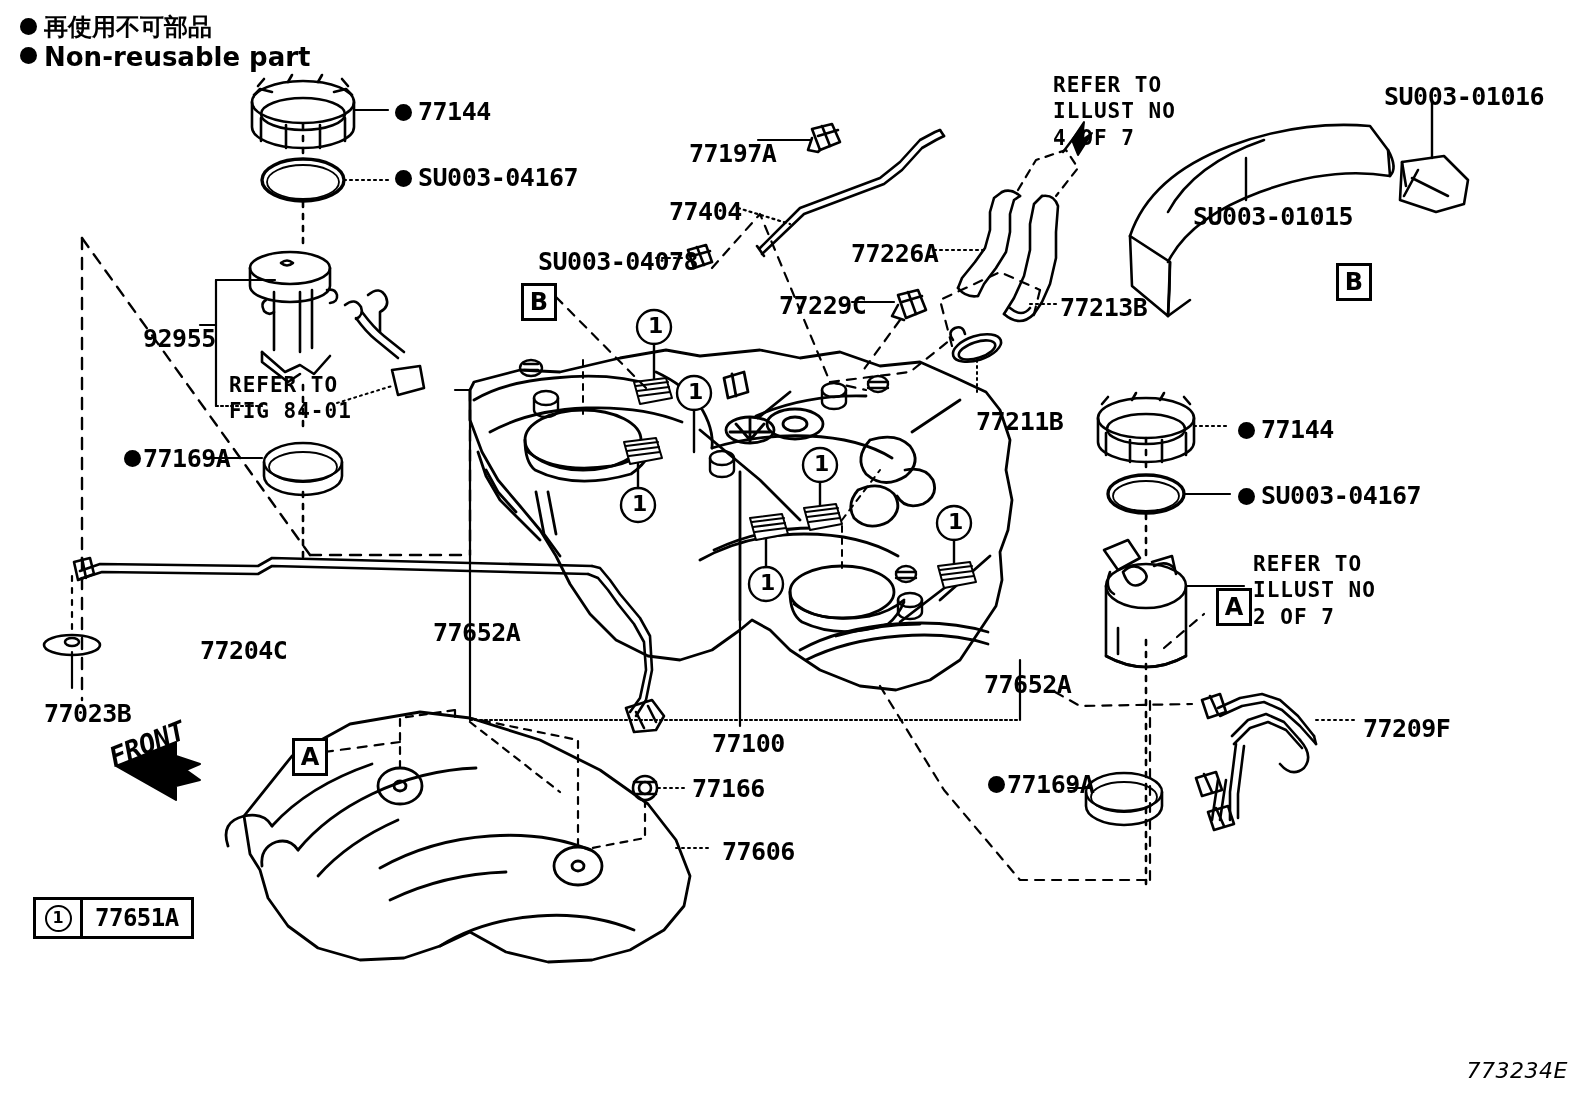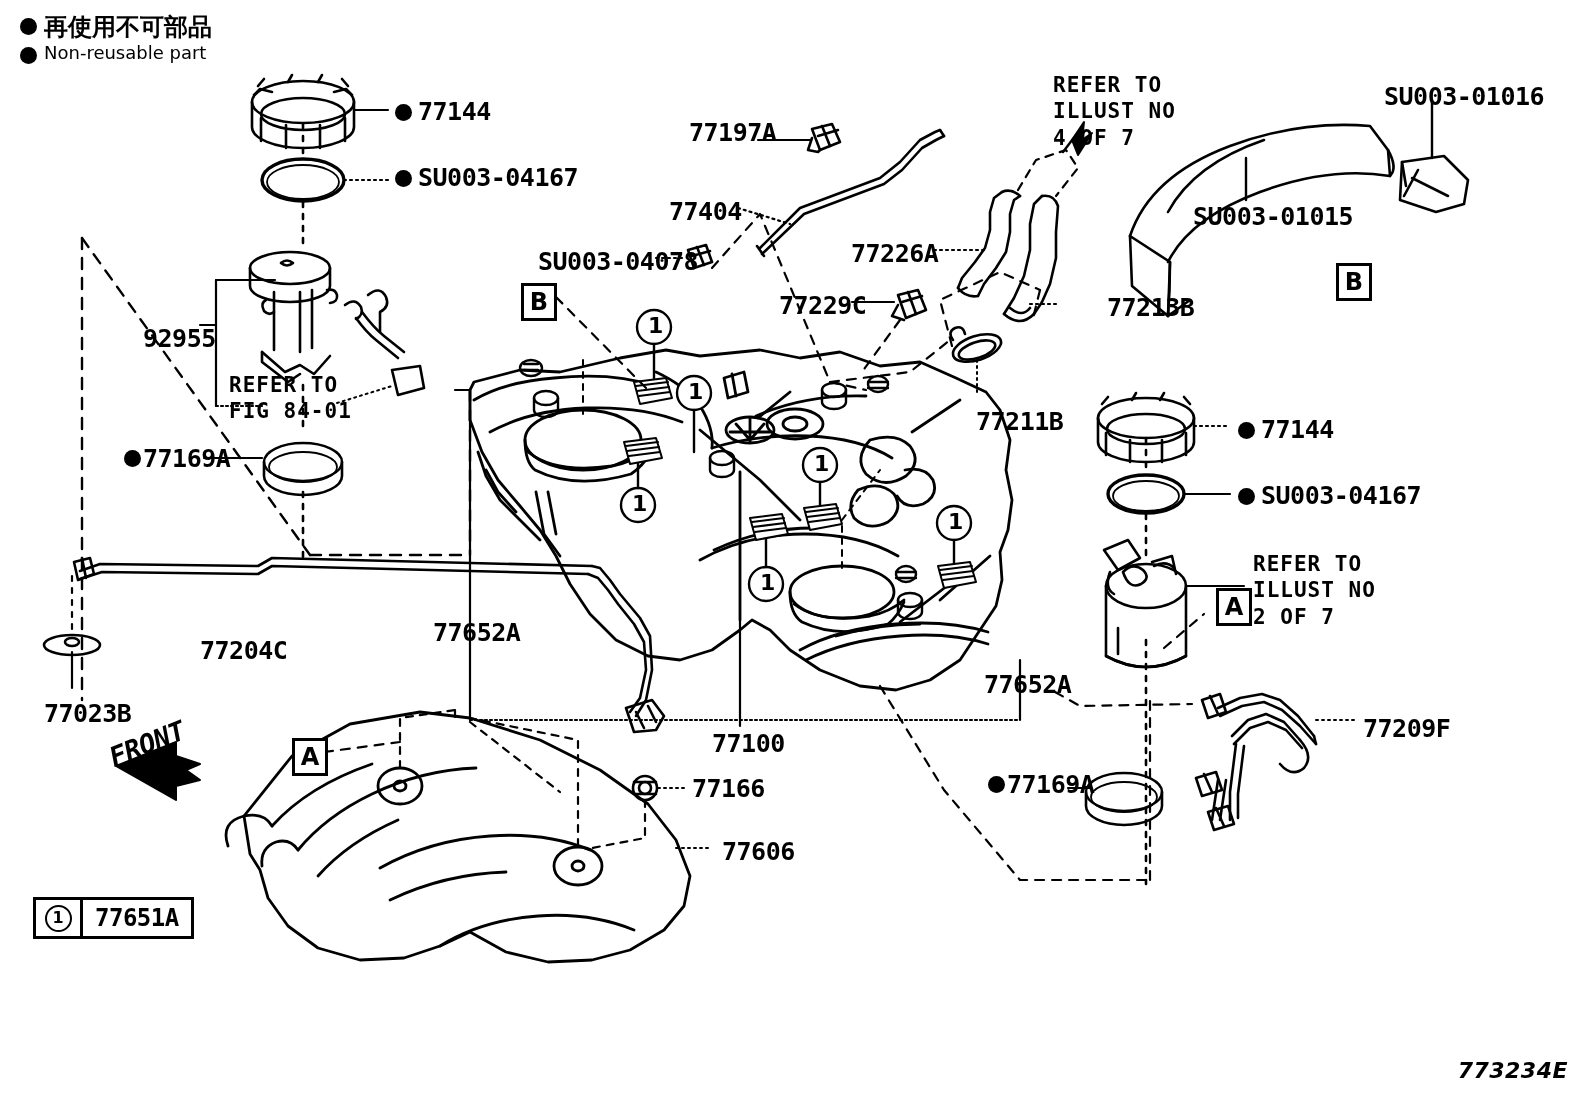--- a/index.html
+++ b/index.html
@@ -27,21 +27,21 @@
     white-space:pre;
     color:#000;
   }
   .lbl.ref{font-size:21px;letter-spacing:1px;line-height:1.25;}
   .lbl.jp{
     font-family:"DejaVu Sans","Liberation Sans",sans-serif;
     font-size:24px;font-weight:bold;letter-spacing:0px;
   }
   .lbl.en{
     font-family:"DejaVu Sans","Liberation Sans",sans-serif;
-    font-size:18px;font-weight:normal;letter-spacing:0px;
+    font-size:26px;font-weight:bold;letter-spacing:0px;
   }
 
   
   .dot{
     position:absolute;
     width:17px;height:17px;border-radius:50%;
     background:#000;
   }
 
   
@@ -77,21 +77,21 @@
     display:flex;align-items:center;justify-content:center;
     padding:0 12px;
     font-family:"DejaVu Sans Mono","Liberation Mono",monospace;
     font-weight:bold;font-size:24px;letter-spacing:-0.5px;
   }
 
   
   #drawing-no{
     position:absolute;right:24px;bottom:16px;
     font-family:"DejaVu Sans","Liberation Sans",sans-serif;
-    font-style:italic;font-weight:bold;font-size:22px;
+    font-style:italic;font-weight:normal;font-size:22px;
     letter-spacing:0.5px;
   }
 </style>
 </head>
 <body>
 
 <div id="sheet">
 
   <svg id="art" viewBox="0 0 1592 1099" xmlns="http://www.w3.org/2000/svg">
     <g fill="none" stroke="#000" stroke-width="2.6" stroke-linecap="round" stroke-linejoin="round">
@@ -501,26 +501,26 @@
   <div class="lbl" style="left:418px;top:164px;">SU003-04167</div>
 
   <div class="lbl" style="left:143px;top:325px;">92955</div>
 
   <div class="dot" style="left:124px;top:450px;"></div>
   <div class="lbl" style="left:143px;top:445px;">77169A</div>
 
   <div class="lbl" style="left:184px;top:637px;margin-left:16px;">77204C</div>
   <div class="lbl" style="left:44px;top:700px;">77023B</div>
 
-  <div class="lbl" style="left:689px;top:119px;">77197A</div>
+  <div class="lbl" style="left:689px;top:140px;">77197A</div>
   <div class="lbl" style="left:669px;top:198px;">77404</div>
   <div class="lbl" style="left:538px;top:248px;">SU003-04078</div>
   <div class="lbl" style="left:779px;top:292px;">77229C</div>
   <div class="lbl" style="left:851px;top:240px;">77226A</div>
-  <div class="lbl" style="left:1107px;top:294px;">77213B</div>
+  <div class="lbl" style="left:1060px;top:294px;">77213B</div>
   <div class="lbl" style="left:953px;top:408px;margin-left:23px;">77211B</div>
   <div class="lbl" style="left:1193px;top:203px;">SU003-01015</div>
   <div class="lbl" style="left:1376px;top:83px;margin-left:8px;">SU003-01016</div>
 
   <div class="dot" style="left:1238px;top:422px;"></div>
   <div class="lbl" style="left:1261px;top:416px;">77144</div>
 
   <div class="dot" style="left:1238px;top:488px;"></div>
   <div class="lbl" style="left:1261px;top:482px;">SU003-04167</div>
 

